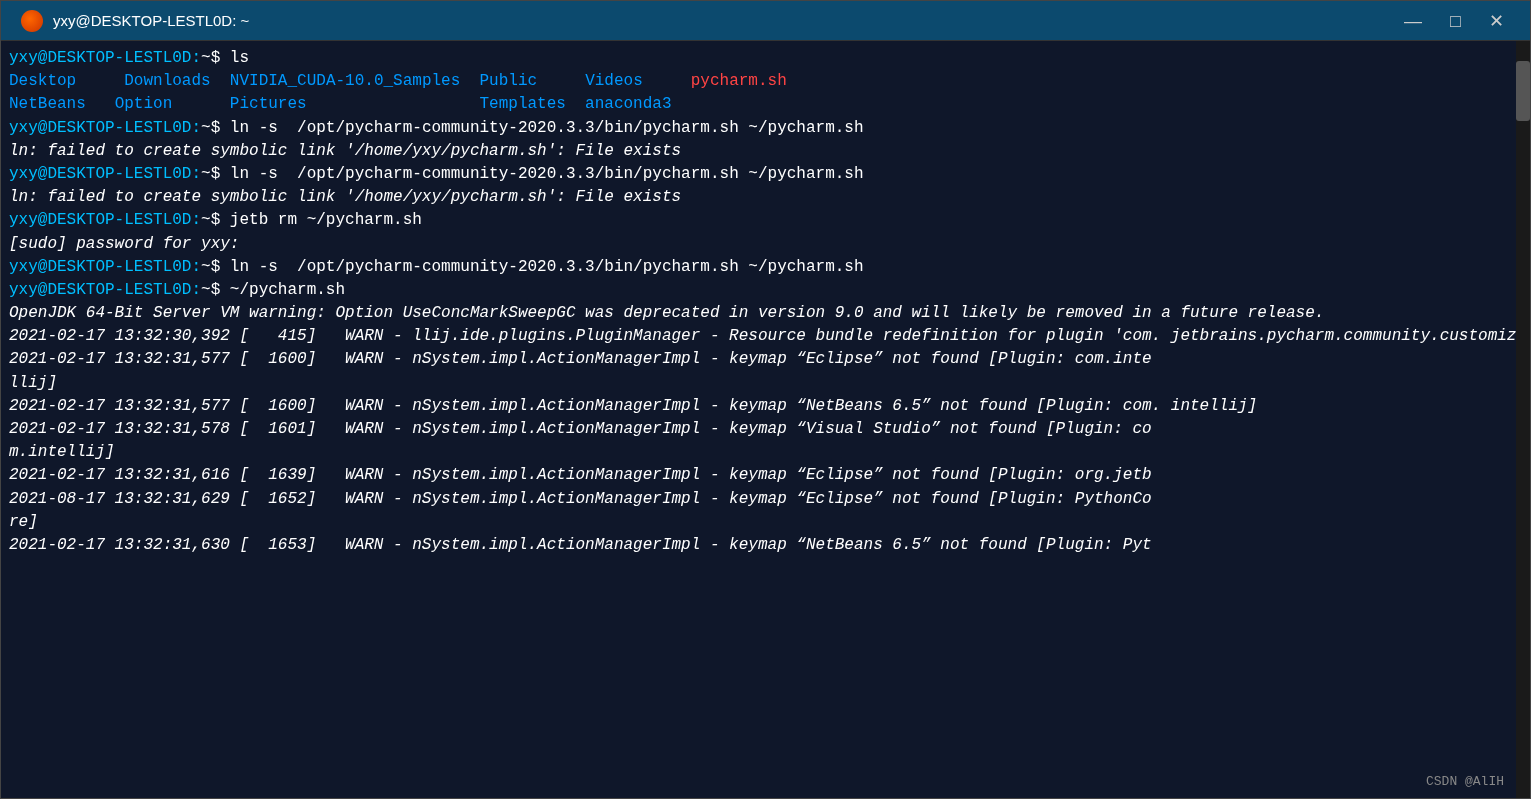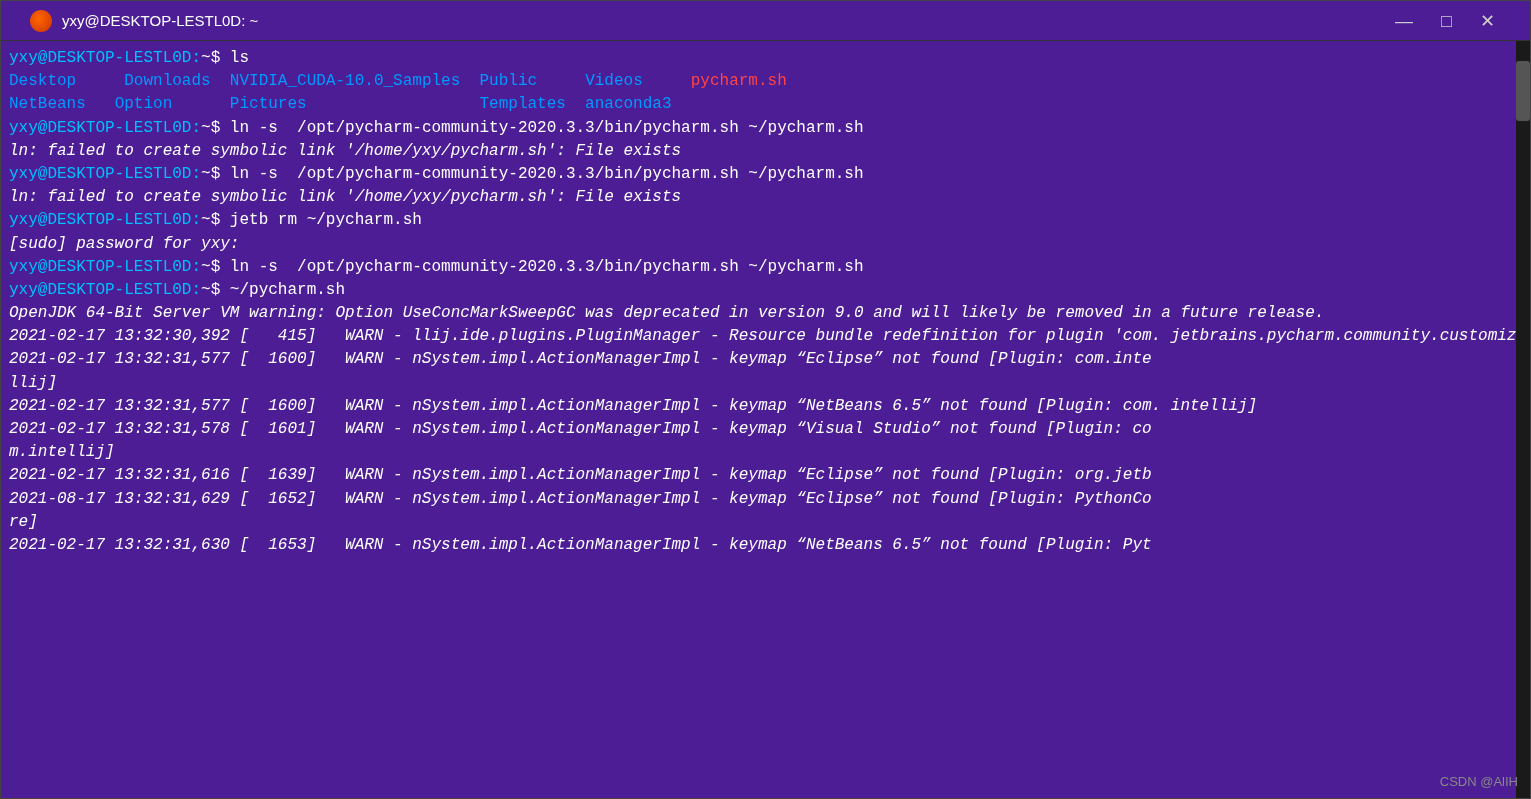--- a/index.html
+++ b/index.html
@@ -14,26 +14,26 @@
 
     .window {
       width: 1531px;
       height: 799px;
       display: flex;
       flex-direction: column;
       border: 1px solid #444;
     }
 
     .title-bar {
-      background: #4c1d95;
+      background: #0c4a6e;
       height: 40px;
       display: flex;
       align-items: center;
       justify-content: space-between;
-      padding: 0 29px;
+      padding: 0 20px;
       flex-shrink: 0;
       border-bottom: 1px solid #333;
     }
 
     .title-bar-left {
       display: flex;
       align-items: center;
       gap: 10px;
     }
 
@@ -62,21 +62,21 @@
       font-size: 18px;
       cursor: pointer;
       line-height: 1;
       background: none;
       border: none;
       padding: 4px 6px;
     }
 
     .terminal-body {
       flex: 1;
-      background: #4c1d95;
+      background: #0f172a;
       color: #fff;
       font-size: 16px;
       line-height: 1.45;
       padding: 6px 8px;
       overflow: hidden;
       position: relative;
     }
 
     .prompt { color: #00bfff; }
     .prompt-symbol { color: #fff; }
@@ -101,24 +101,24 @@
       height: 60px;
       background: #555;
       position: absolute;
       top: 20px;
       border-radius: 3px;
     }
 
     .watermark {
       position: absolute;
       bottom: 6px;
-      right: 12px;
+      right: 26px;
       color: #888;
       font-size: 13px;
-      font-family: Liberation Sans, sans-serif;
+      font-family: Liberation Mono, monospace;
       text-align: center;
     }
   </style>
 </head>
 <body>
 
 <div class="window">
 
   <div class="title-bar">
     <div class="title-bar-left">

